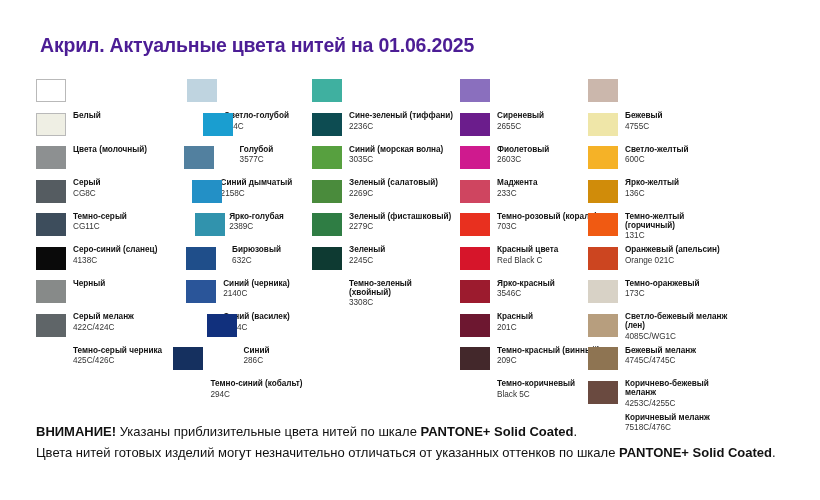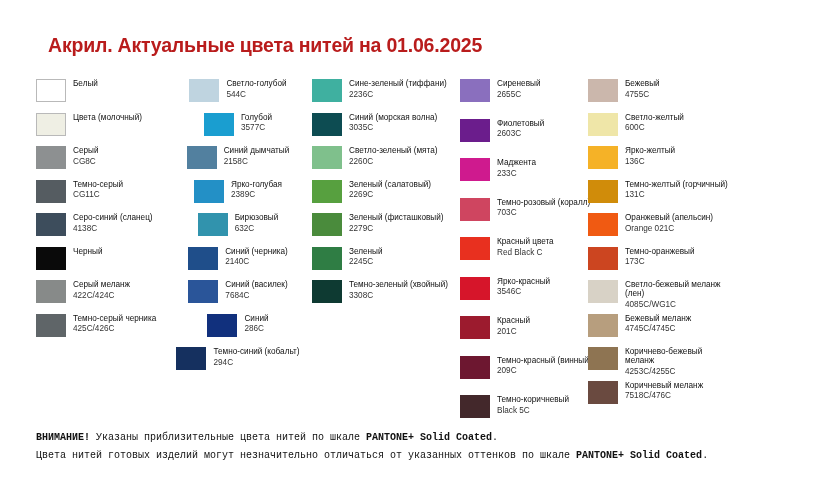--- a/index.html
+++ b/index.html
@@ -18,37 +18,37 @@
     position: relative;
     width: 820px;
     height: 500px;
     box-sizing: border-box;
     padding: 34px 36px 0 36px;
   }
   .title {
     font-size: 19.5px;
     font-weight: bold;
     letter-spacing: -0.2px;
-    color: #b91c1c;
-    margin: 0 0 22px 12px;
+    color: #4c1d95;
+    margin: 0 0 22px 4px;
   }
   .columns {
     display: flex;
     flex-direction: row;
     align-items: flex-start;
     gap: 0px;
   }
   .col {
     display: flex;
     flex-direction: column;
   }
   .col-0 { width: 128px; }
   .col-1 { width: 148px; align-items: center; }
   .col-2 { width: 148px; }
-  .col-3 { width: 128px; gap: 6px; }
+  .col-3 { width: 128px; }
   .col-4 { width: 148px; }
   .swatch-row {
     display: flex;
     flex-direction: row;
     align-items: flex-start;
     height: 33.5px;
   }
   .chip {
     width: 30px;
     height: 23px;
@@ -58,46 +58,46 @@
   .chip.bordered {
     border: 1px solid #b9b9b9;
   }
   .labels {
     margin-left: 7px;
     padding-top: 0px;
     line-height: 1.12;
   }
   .cname {
     font-size: 8.2px;
-    font-weight: normal;
+    font-weight: bold;
     color: #111111;
     white-space: nowrap;
+    margin-top: 32px;
   }
   .cname.wrap {
     white-space: normal;
     max-width: 104px;
   }
   .ccode {
     font-size: 8.2px;
     color: #333333;
     margin-top: 1.5px;
     white-space: nowrap;
   }
   .footer {
     position: absolute;
     left: 36px;
     bottom: 34px;
     width: 748px;
   }
   .footer p {
     margin: 0 0 4px 0;
-    font-size: 10px;
+    font-size: 13px;
     color: #111111;
     line-height: 1.35;
-    font-family: Liberation Mono, monospace;
   }
   .footer .strong {
     font-weight: bold;
   }
 </style>
 </head>
 <body>
 
 <div class="page">
 
@@ -230,27 +230,20 @@
           <div class="labels">
             <div class="cname">Сине-зеленый (тиффани)</div>
             <div class="ccode">2236C</div>
           </div>
         </div>
         <div class="swatch-row">
           <div class="chip" title="#0d4c52" style="background: rgb(13, 76, 82);"></div>
           <div class="labels">
             <div class="cname">Синий (морская волна)</div>
             <div class="ccode">3035C</div>
-          </div>
-        </div>
-        <div class="swatch-row">
-          <div class="chip" title="#7fc08c" style="background: rgb(127, 192, 140);"></div>
-          <div class="labels">
-            <div class="cname">Светло-зеленый (мята)</div>
-            <div class="ccode">2260C</div>
           </div>
         </div>
         <div class="swatch-row">
           <div class="chip" title="#57a03f" style="background: rgb(87, 160, 63);"></div>
           <div class="labels">
             <div class="cname">Зеленый (салатовый)</div>
             <div class="ccode">2269C</div>
           </div>
         </div>
         <div class="swatch-row">

